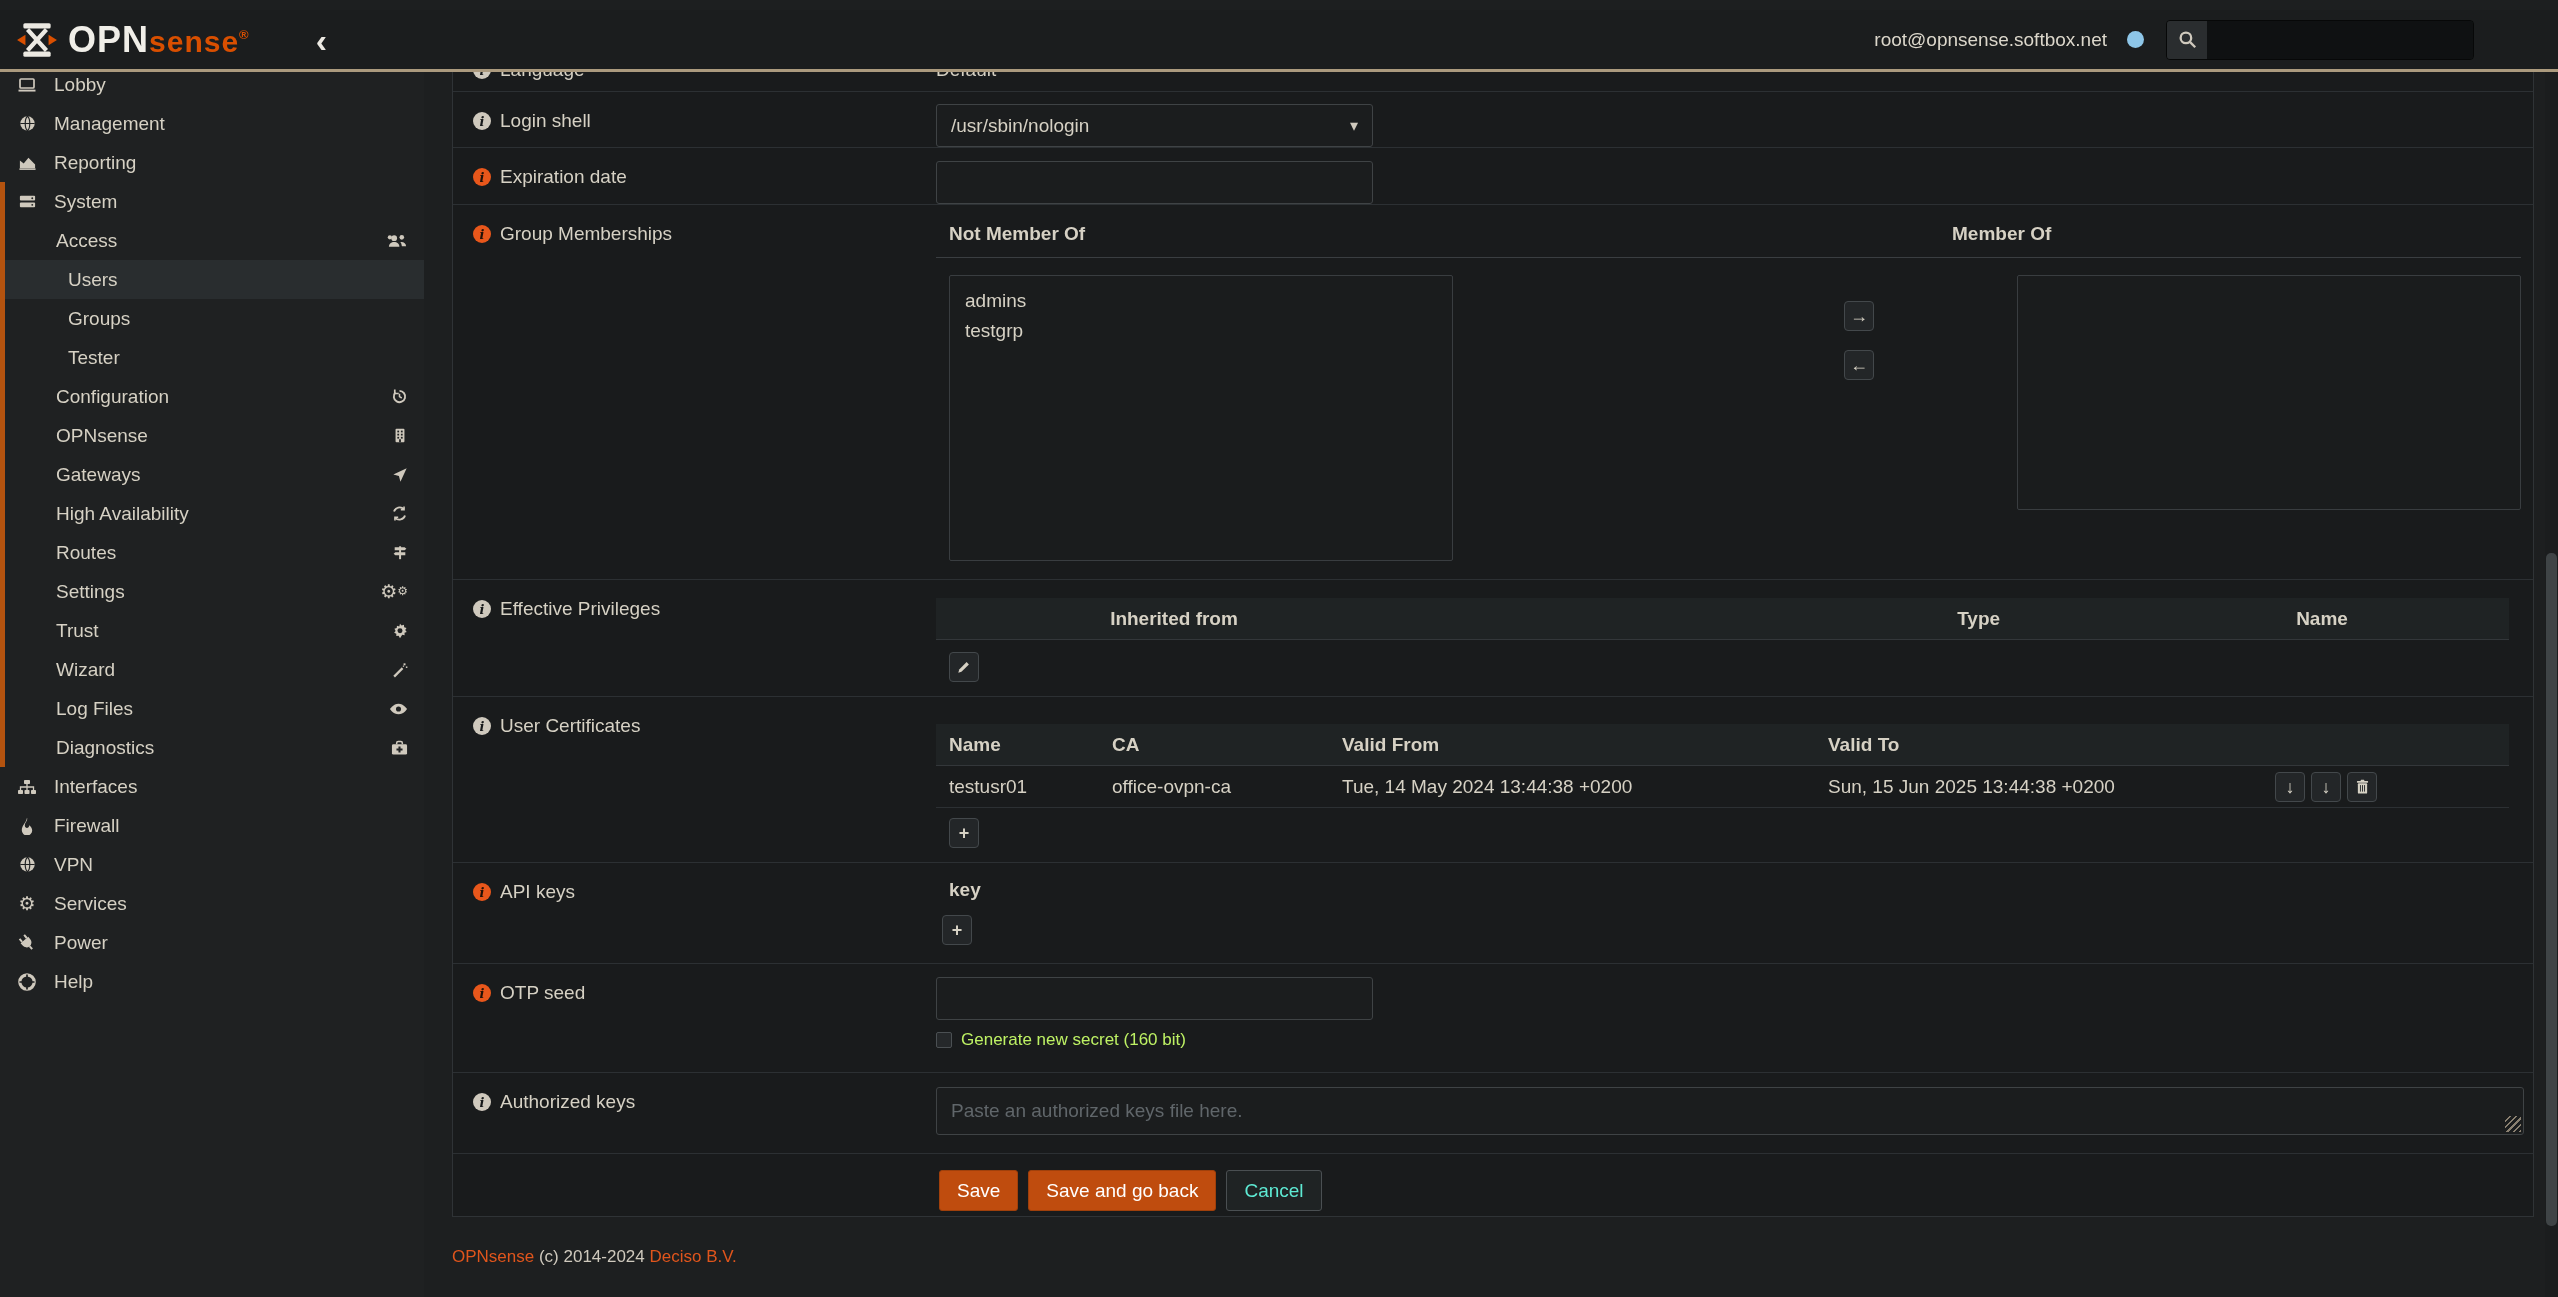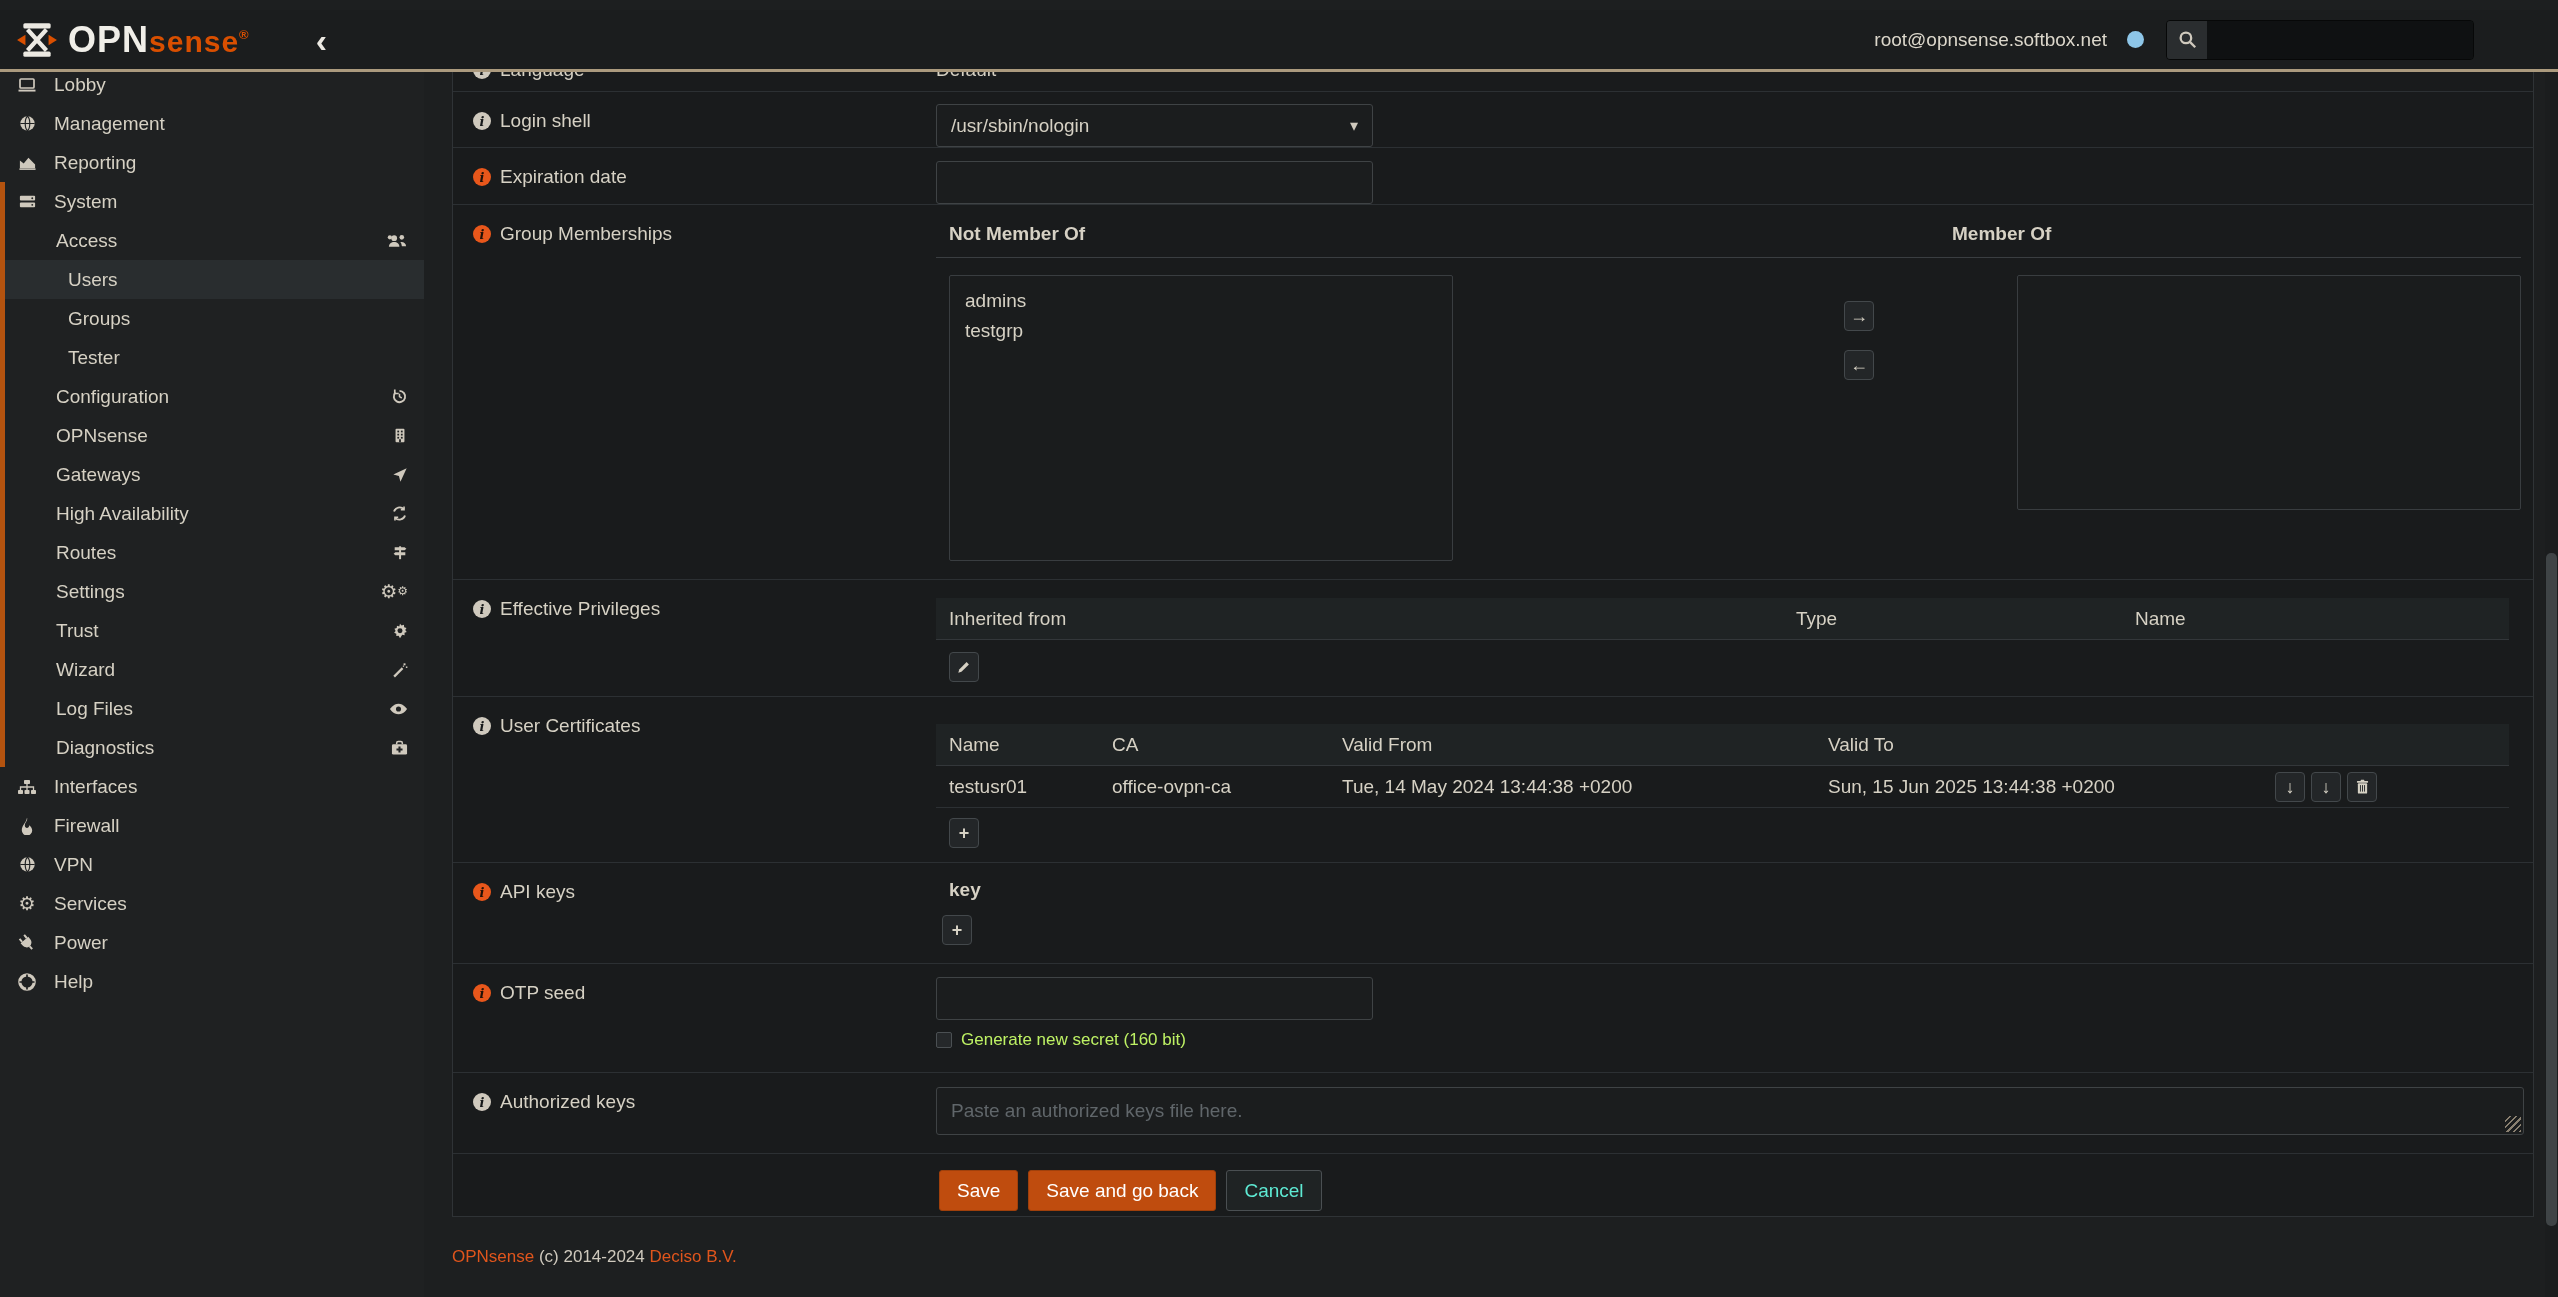--- a/index.html
+++ b/index.html
@@ -68,21 +68,21 @@
   .gm-h1 { margin-left: 13px; width: 1003px; }
   .gm-body { display: flex; margin-top: 17px; padding-bottom: 18px; }
   .listbox { width: 504px; height: 286px; background: #1a1c1d; border: 1px solid #393d40; border-radius: 2px; padding: 10px 0; margin-left: 13px; }
   .listbox.right { height: 235px; margin-left: 143px; }
   .lb-option { padding: 4px 15px; font-size: 19px; cursor: pointer; }
   .transfer { margin-left: 391px; display: flex; flex-direction: column; gap: 19px; padding-top: 26px; }
   .icon-btn { min-width: 30px; height: 30px; background: #232628; border: 1px solid #43484b; border-radius: 4px;
               color: #d6d1c4; display: inline-flex; align-items: center; justify-content: center;
               font-size: 18px; font-weight: bold; cursor: pointer; line-height: 1; }
   
-  .table-head { display: flex; background: #1f2324; border-bottom: 1px solid #33373a; height: 42px; align-items: center; font-weight: normal; font-size: 19px; }
+  .table-head { display: flex; background: #1f2324; border-bottom: 1px solid #33373a; height: 42px; align-items: center; font-weight: bold; font-size: 19px; justify-content: center; }
   .ep-head { margin-top: 18px; }
   .ep-c1 { margin-left: 13px; width: 847px; }
   .ep-c2 { width: 339px; }
   .ep-edit { margin: 12px 0 14px 13px; }
   .uc-head { margin-top: 27px; }
   .uc-row { display: flex; align-items: center; height: 42px; font-size: 19px; border-bottom: 1px solid #2c3033; }
   .uc-c1 { margin-left: 13px; width: 163px; }
   .uc-c2 { width: 230px; }
   .uc-c3 { width: 486px; }
   .uc-c4 { flex: 1; }

